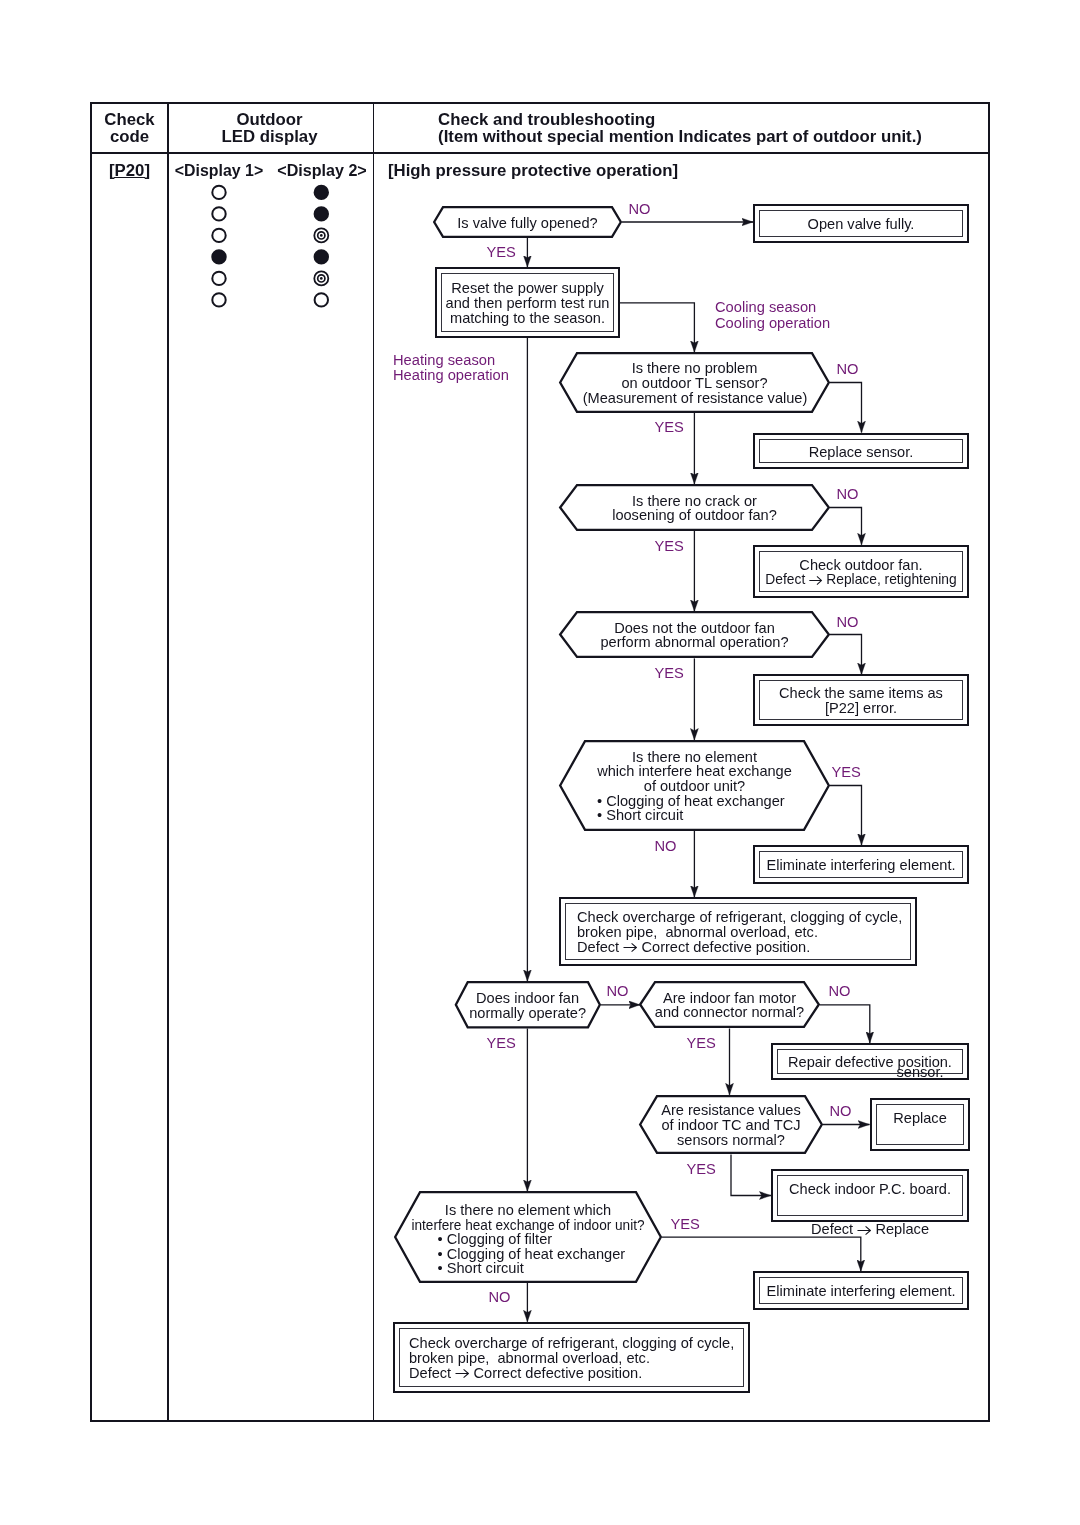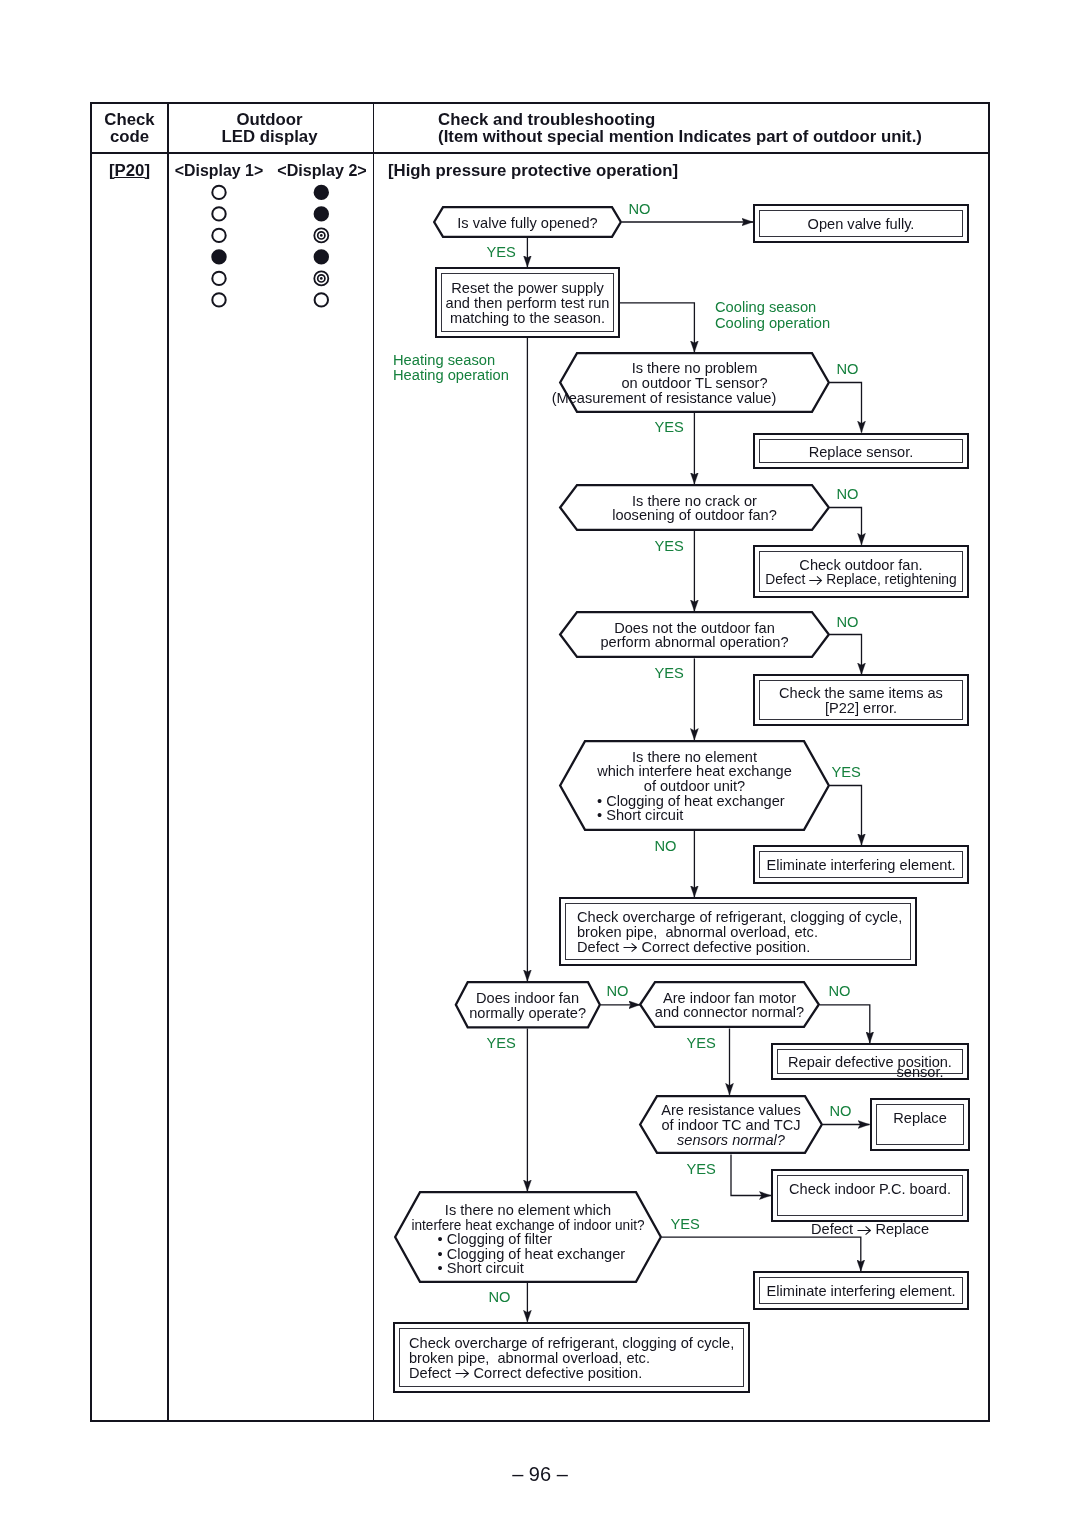--- a/index.html
+++ b/index.html
@@ -4,21 +4,21 @@
 <style>
   html,body{margin:0;padding:0;background:#ffffff;}
   body{width:1080px;height:1525px;position:relative;
        font-family:"Liberation Sans",sans-serif;color:#14141e;-webkit-font-smoothing:antialiased;}
   #page{position:absolute;left:0;top:0;width:1080px;height:1525px;overflow:hidden;}
   svg.sheet{position:absolute;left:0;top:0;width:1080px;height:1525px;overflow:visible;}
   .cell{position:absolute;font-weight:bold;font-size:16.8px;line-height:16.6px;white-space:pre;}
   .node-txt{position:absolute;font-size:14.6px;line-height:14.6px;text-align:center;
             white-space:pre;color:#14141e;-webkit-font-smoothing:antialiased;}
   .node-txt.lft{text-align:left;}
-  .edge-lbl{position:absolute;font-size:14.7px;line-height:15.6px;white-space:pre;color:#15803d;-webkit-font-smoothing:antialiased;}
+  .edge-lbl{position:absolute;font-size:14.7px;line-height:15.6px;white-space:pre;color:#701a75;-webkit-font-smoothing:antialiased;}
   svg.arrowglyph{vertical-align:-1.5px;}
   .pagenum{position:absolute;left:0;width:1080px;text-align:center;
            font-size:20px;color:#14141e;-webkit-font-smoothing:antialiased;}
 </style>
 </head>
 <body>
 
 <div id="page">
   <svg class="sheet" id="sheet" viewBox="0 0 1080 1525">
     <defs>
@@ -156,21 +156,21 @@
         <div class="node-txt" style="top: 217px; left: 861px; transform: translateX(-50%);">Open valve fully.</div>
       </div>
       <div style="position: absolute; left: 0px; top: 0px;">
         <div class="node-txt" style="top: 281.4px; left: 527.5px; transform: translateX(-50%);">Reset the power supply</div>
         <div class="node-txt" style="top: 296px; left: 527.5px; transform: translateX(-50%);">and then perform test run</div>
         <div class="node-txt" style="top: 310.6px; left: 527.5px; transform: translateX(-50%);">matching to the season.</div>
       </div>
       <div style="position: absolute; left: 0px; top: 0px;">
         <div class="node-txt" style="top: 361.4px; left: 694.5px; transform: translateX(-50%);">Is there no problem</div>
         <div class="node-txt" style="top: 376px; left: 694.5px; transform: translateX(-50%);">on outdoor TL sensor?</div>
-        <div class="node-txt" style="top: 390.6px; left: 664px; transform: translateX(-50%);">(Measurement of resistance value)</div>
+        <div class="node-txt" style="top: 390.6px; left: 695px; transform: translateX(-50%);">(Measurement of resistance value)</div>
       </div>
       <div style="position: absolute; left: 0px; top: 0px;">
         <div class="node-txt" style="top: 444.5px; left: 861px; transform: translateX(-50%);">Replace sensor.</div>
       </div>
       <div style="position: absolute; left: 0px; top: 0px;">
         <div class="node-txt" style="top: 493.7px; left: 694.5px; transform: translateX(-50%);">Is there no crack or</div>
         <div class="node-txt" style="top: 508.3px; left: 694.5px; transform: translateX(-50%);">loosening of outdoor fan?</div>
       </div>
       <div style="position: absolute; left: 0px; top: 0px;">
         <div class="node-txt" style="top: 557.7px; left: 861px; transform: translateX(-50%);">Check outdoor fan.</div>
@@ -210,21 +210,21 @@
       <div style="position: absolute; left: 0px; top: 0px;">
         <div class="node-txt" style="top: 990.7px; left: 729.5px; transform: translateX(-50%);">Are indoor fan motor</div>
         <div class="node-txt" style="top: 1005.3px; left: 729.5px; transform: translateX(-50%);">and connector normal?</div>
       </div>
       <div style="position: absolute; left: 0px; top: 0px;">
         <div class="node-txt" style="top: 1055px; left: 870px; transform: translateX(-50%);">Repair defective position.</div>
       </div>
       <div style="position: absolute; left: 0px; top: 0px;">
         <div class="node-txt" style="top: 1103.4px; left: 731px; transform: translateX(-50%);">Are resistance values</div>
         <div class="node-txt" style="top: 1118px; left: 731px; transform: translateX(-50%);">of indoor TC and TCJ</div>
-        <div class="node-txt" style="top: 1132.6px; left: 731px; transform: translateX(-50%); font-style: italic;">sensors normal?</div>
+        <div class="node-txt" style="top: 1132.6px; left: 731px; transform: translateX(-50%);">sensors normal?</div>
       </div>
       <div style="position: absolute; left: 0px; top: 0px;">
         <div class="node-txt" style="top: 1110.7px; left: 920px; transform: translateX(-50%);">Replace</div>
         <div class="node-txt" style="top: 1065px; left: 920px; transform: translateX(-50%);">sensor.</div>
       </div>
       <div style="position: absolute; left: 0px; top: 0px;">
         <div class="node-txt" style="top: 1181.7px; left: 870px; transform: translateX(-50%);">Check indoor P.C. board.</div>
         <div class="node-txt" style="top: 1178px; left: 870px; transform: translateX(-50%); margin-top: 44px;">Defect <svg width="14.2" height="11" viewBox="0 0 14.2 11" class="arrowglyph">
             <path d="M0.5,5.5 H13.3 M8.6,1.4 L13.4,5.5 L8.6,9.6" stroke="#14141e" stroke-width="1.05" fill="none" stroke-linecap="butt"></path>
           </svg> Replace</div>
@@ -272,14 +272,13 @@
 code</div>
       <div class="cell" style="left: 269.5px; top: 112px; text-align: center; transform: translateX(-50%);">Outdoor
 LED display</div>
       <div class="cell" style="left: 680px; top: 112px; transform: translateX(-50%);">Check and troubleshooting
 (Item without special mention Indicates part of outdoor unit.)</div>
       <div class="cell" style="left: 129.5px; top: 162.5px; text-align: center; transform: translateX(-50%); text-decoration: underline;">[P20]</div>
       <div class="cell" style="left: 219.2px; top: 162.5px; text-align: center; transform: translateX(-50%) scaleX(0.947);">&lt;Display 1&gt;</div>
       <div class="cell" style="left: 322.4px; top: 162.5px; text-align: center; transform: translateX(-50%) scaleX(0.96);">&lt;Display 2&gt;</div>
       <div class="cell" style="left: 388px; top: 162.5px;">[High pressure protective operation]</div>
     </div>
-  <div class="pagenum" id="pagenum" style="top:1463px">– 96 –</div>
 </div>
 
 </body></html>

